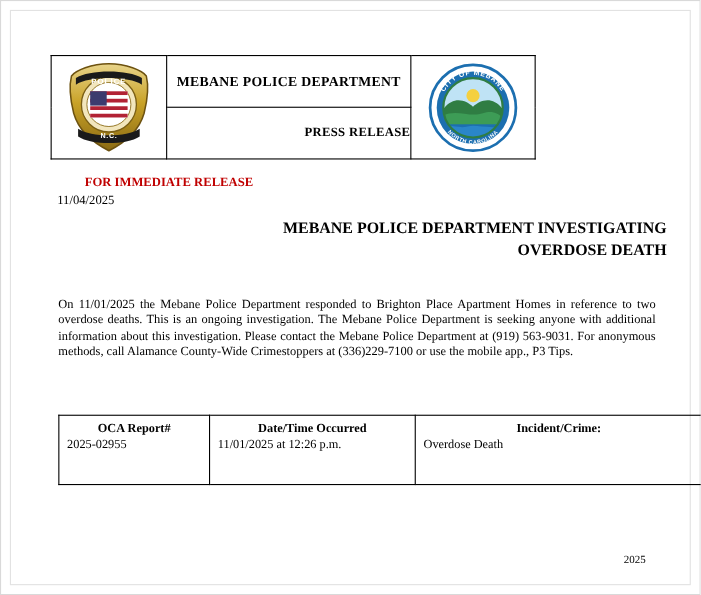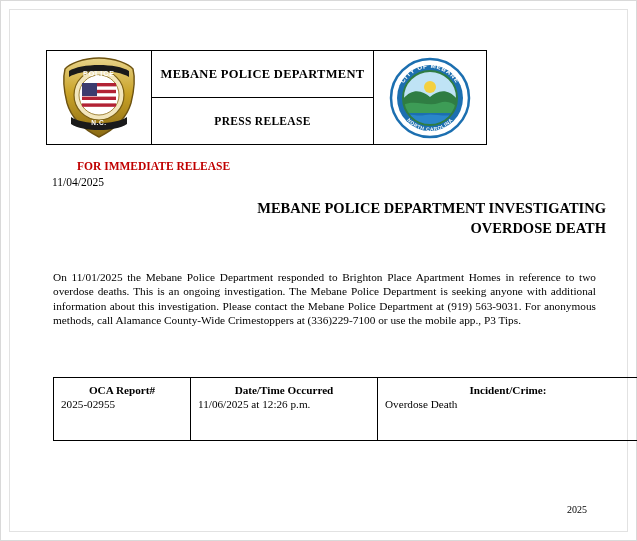--- a/index.html
+++ b/index.html
@@ -53,21 +53,21 @@
   }
   .cell-title {
     height: 46px;
     text-align: center;
     font-weight: bold;
     font-size: 12.5px;
     letter-spacing: 0.3px;
   }
   .cell-subtitle {
     height: 46px;
-    text-align: center;
+    text-align: right;
     font-weight: bold;
     font-size: 11.5px;
     letter-spacing: 0.3px;
   }
   .cell-logo-right {
     width: 112px;
     text-align: center;
   }
 
   
@@ -257,21 +257,21 @@
 
     <table class="info-table">
       <tbody>
           <tr class="r1">
         <td class="c-oca">
           <div class="lbl">OCA Report#</div>
           <div class="val">2025-02955</div>
         </td>
         <td class="c-dt">
           <div class="lbl">Date/Time Occurred</div>
-          <div class="val">11/06/2025 at 12:26 p.m.</div>
+          <div class="val">11/01/2025 at 12:26 p.m.</div>
         </td>
         <td class="c-inc">
           <div class="lbl">Incident/Crime:</div>
           <div class="val">Overdose Death</div>
         </td>
       </tr>
     </tbody>
       </table>
 
     <div class="footer-year">2025</div>

